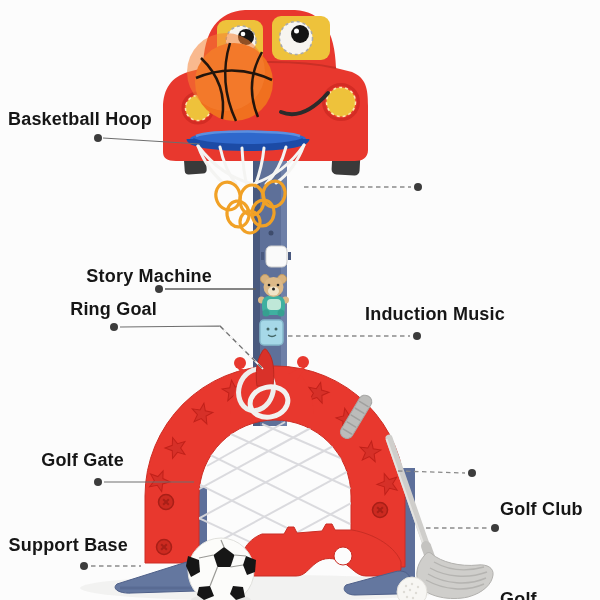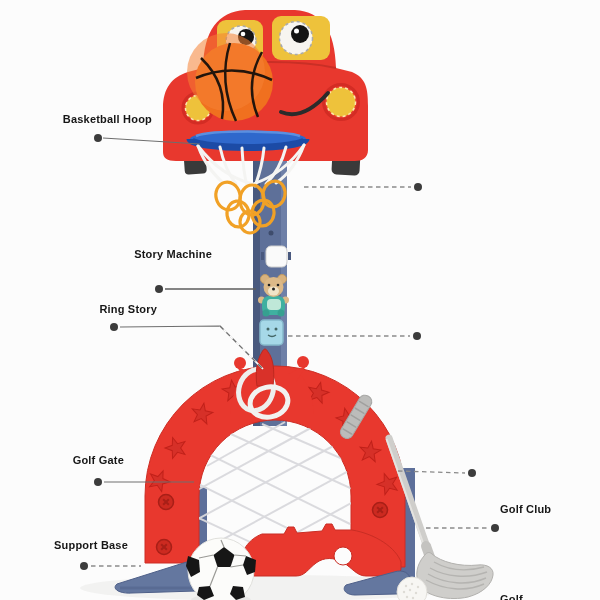--- a/index.html
+++ b/index.html
@@ -1,19 +1,19 @@
 <!DOCTYPE html>
 <html><head>
 <meta charset="utf-8">
 <style>
   html,body{margin:0;padding:0;background:#ffffff;}
   .stage{position:relative;width:600px;height:600px;background:#fcfcfc;overflow:hidden;
          font-family:"Liberation Sans",sans-serif;}
   .stage svg{position:absolute;left:0;top:0;}
-  .label{position:absolute;font-weight:bold;font-size:11px;line-height:20px;color:#161616;
+  .label{position:absolute;font-weight:bold;font-size:18px;line-height:20px;color:#161616;
          letter-spacing:.2px;white-space:nowrap;}
 </style>
 </head>
 <body>
 
 <div class="stage">
 
   <svg width="600" height="600" viewBox="0 0 600 600">
     <defs>
       <path id="star" d="M0,-11 L2.7,-3.7 L10.5,-3.4 L4.4,1.4 L6.5,8.9 L0,4.6 L-6.5,8.9 L-4.4,1.4 L-10.5,-3.4 L-2.7,-3.7 Z"></path>
@@ -272,20 +272,21 @@
 
       <line x1="426" y1="528" x2="488" y2="528" stroke="#8a8a8a" stroke-width="1.3" stroke-dasharray="4.5,3.5"></line>
       <circle cx="495" cy="528" r="4" fill="#3c3c3c"></circle>
 
       <line x1="91" y1="566" x2="141" y2="566" stroke="#8a8a8a" stroke-width="1.3" stroke-dasharray="4.5,3.5"></line>
       <circle cx="84" cy="566" r="4" fill="#3c3c3c"></circle>
     </g>
   </svg>
 
   <div class="label" style="right:448px;top:109px;">Basketball Hoop</div>
-  <div class="label" style="right:388px;top:244px;">Story Machine</div>
-  <div class="label" style="right:443px;top:299px;">Ring Story</div>
+  <div class="label" style="right:388px;top:266px;">Story Machine</div>
+  <div class="label" style="right:443px;top:299px;">Ring Goal</div>
+  <div class="label" style="left:365px;top:304px;">Induction Music</div>
   <div class="label" style="right:476px;top:450px;">Golf Gate</div>
   <div class="label" style="left:466px;top:499px;margin-left:34px;">Golf Club</div>
   <div class="label" style="right:472px;top:535px;">Support Base</div>
   <div class="label" style="left:500px;top:581px;margin-top:8px;">Golf</div>
 
 </div>
 
 </body></html>

